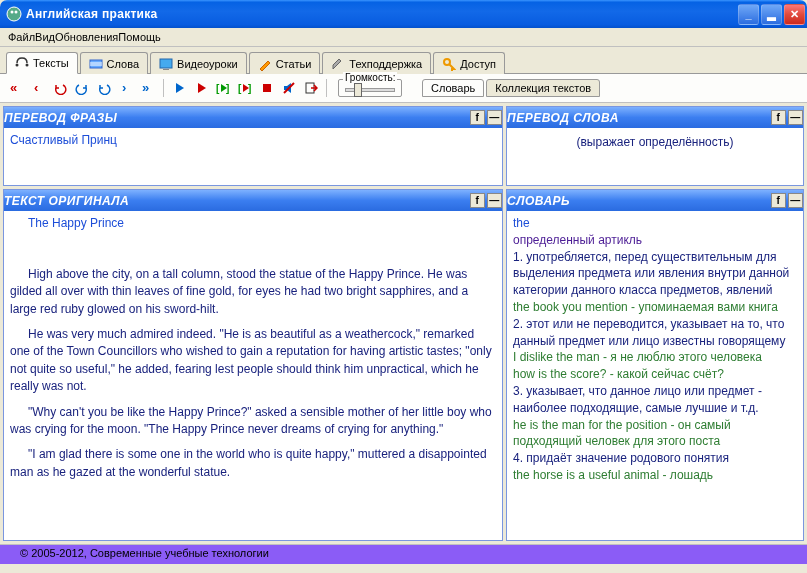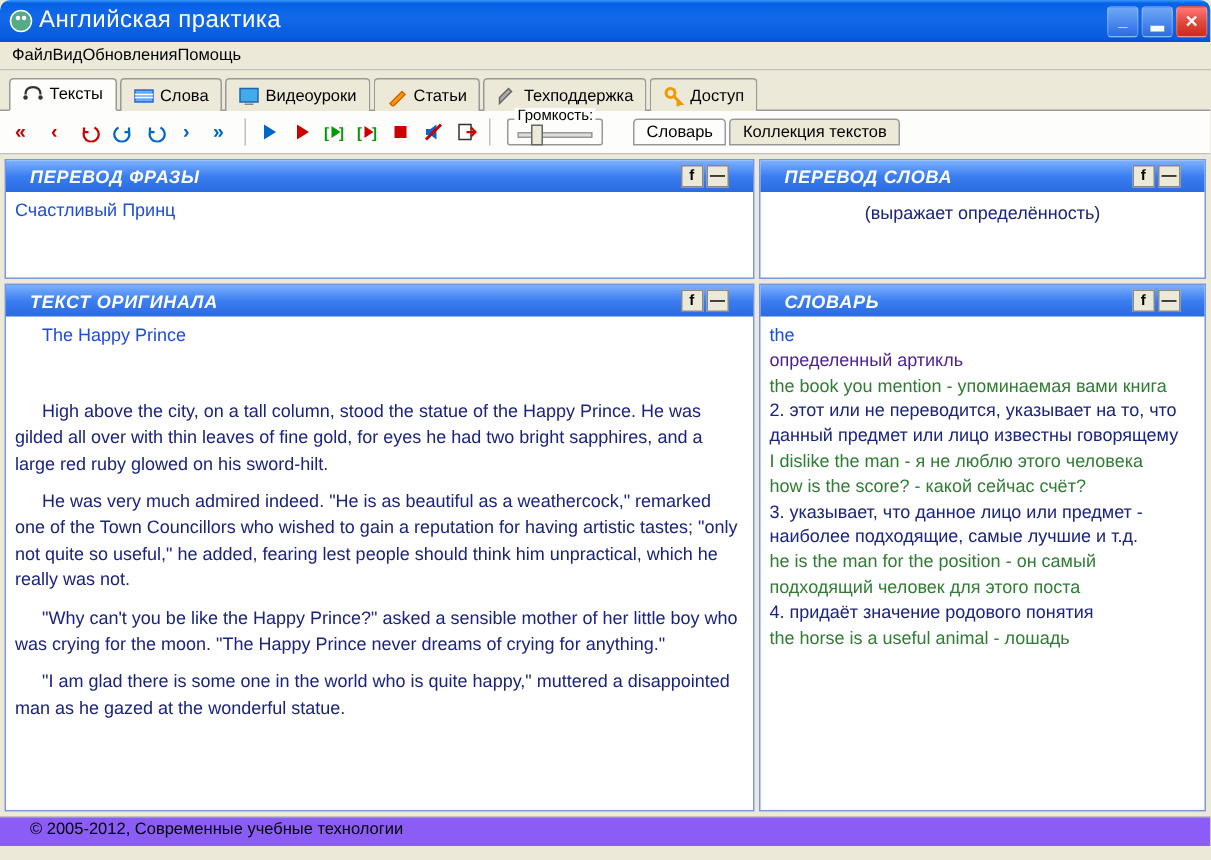--- a/index.html
+++ b/index.html
@@ -1,19 +1,19 @@
 <!DOCTYPE html>
 <html><head>
 <meta charset="utf-8">
 <style>
 *{box-sizing:border-box;margin:0;padding:0}
 body{font-family:Tahoma,Arial,sans-serif;font-size:11px;background:#ece9d8;width:807px;height:573px;overflow:hidden}
 .titlebar{height:28px;background:linear-gradient(to bottom,#3a95ff 0%,#0562e4 8%,#1269e8 40%,#085ce0 88%,#0451cc 100%);display:flex;align-items:center;padding:0 2px 0 6px;border-radius:7px 7px 0 0}
 .titlebar-icon{width:16px;height:16px;margin-right:4px}
-.titlebar-text{color:#fff;font-weight:normal;font-size:16px;flex:1;letter-spacing:0.3px}
+.titlebar-text{color:#fff;font-weight:bold;font-size:12px;flex:1;letter-spacing:0.3px}
 .win-btns{display:flex;gap:2px}
 .win-btn{width:21px;height:21px;border-radius:3px;border:1px solid #fff3;display:flex;align-items:center;justify-content:center;color:#fff;font-weight:bold;font-size:11px;cursor:pointer}
 .win-btn.blue{background:linear-gradient(to bottom,#6fa8f7,#2c6de0)}
 .win-btn.red{background:linear-gradient(to bottom,#f77 0%,#e04a3c 50%,#cc2a1e 100%)}
 .menubar{background:#ece9d8;padding:3px 8px;border-bottom:1px solid #c0c0c0;display:flex;}
 .menubar span{cursor:pointer}
 .tabbar{background:#ece9d8;padding:4px 6px 0 6px;display:flex;border-bottom:1px solid #999}
 .tab{border:1px solid #999;border-bottom:none;background:#ece9d8;padding:3px 8px;margin-right:2px;border-radius:3px 3px 0 0;display:flex;align-items:center;gap:4px;cursor:pointer;position:relative;top:1px}
 .tab.active{background:#fdfdfb;border-bottom:1px solid #fdfdfb}
 .tab .ico{width:14px;height:14px}
@@ -25,21 +25,21 @@
 .vol-slider{width:50px;height:4px;background:#ddd;border:1px solid #999;position:relative;margin:6px 0 2px}
 .vol-thumb{position:absolute;width:8px;height:14px;background:#ece9d8;border:1px solid #666;top:-6px;left:8px}
 .right-tabs{margin-left:18px;display:flex;align-items:flex-end}
 .rtab{border:1px solid #999;padding:2px 8px;background:#ece9d8;margin-right:2px;border-radius:3px 3px 0 0;cursor:pointer;font-size:11px}
 .rtab.active{background:#fdfdfb}
 .main{display:flex;height:441px;padding:3px;gap:3px;background:#ece9d8}
 .col{display:flex;flex-direction:column;gap:3px}
 .col-left{flex:1}
 .col-right{width:298px}
 .panel{border:1px solid #7a96df;background:#fff;display:flex;flex-direction:column}
-.panel-header{background:linear-gradient(to bottom,#7db1ff 0%,#3b7ef0 50%,#2a6be0 100%);color:#fff;font-weight:bold;font-style:italic;font-size:12px;padding:3px 16px;display:flex;align-items:center;letter-spacing:0.5px}
+.panel-header{background:linear-gradient(to bottom,#7db1ff 0%,#3b7ef0 50%,#2a6be0 100%);color:#fff;font-weight:bold;font-style:italic;font-size:12px;padding:3px 0;display:flex;align-items:center;letter-spacing:0.5px}
 .panel-header .htitle{flex:1}
 .panel-header .hbtn{width:15px;height:15px;background:#ece9d8;border:1px solid #888;margin-left:2px;display:flex;align-items:center;justify-content:center;color:#000;font-style:normal;font-weight:bold;font-size:10px;cursor:pointer;font-family:Arial}
 .panel-body{flex:1;padding:4px 6px;overflow:auto;font-size:12px;line-height:1.45;position:relative}
 .panel-body::-webkit-scrollbar{width:16px}
 .panel-body::-webkit-scrollbar-track{background:#f0ede1;border-left:1px solid #ccc}
 .panel-body::-webkit-scrollbar-thumb{background:#c8d6f0;border:1px solid #8aa8e0;border-radius:2px}
 .panel-body::-webkit-scrollbar-button{background:#dce6f8;border:1px solid #8aa8e0;height:16px}
 .p-phrase{height:80px}
 .p-text{flex:1}
 .p-word{height:80px}
@@ -258,20 +258,21 @@
     </div>
     <div class="panel p-dict">
       <div class="panel-header">
         <span class="htitle">СЛОВАРЬ</span>
         <div class="hbtn">f</div>
         <div class="hbtn">—</div>
       </div>
       <div class="panel-body" style="overflow-y:scroll;line-height:1.4">
         <div class="purple">the</div>
         <div class="darkred">определенный артикль</div>
+        <div class="navy">1. употребляется, перед существительным для выделения предмета или явления внутри данной категории данного класса предметов, явлений</div>
         <div class="green">the book you mention - упоминаемая вами книга</div>
         <div class="navy">2. этот или не переводится, указывает на то, что данный предмет или лицо известны говорящему</div>
         <div class="green">I dislike the man - я не люблю этого человека</div>
         <div class="green">how is the score? - какой сейчас счёт?</div>
         <div class="navy">3. указывает, что данное лицо или предмет - наиболее подходящие, самые лучшие и т.д.</div>
         <div class="green">he is the man for the position - он самый подходящий человек для этого поста</div>
         <div class="navy">4. придаёт значение родового понятия</div>
         <div class="green">the horse is a useful animal - лошадь</div>
       </div>
     </div>

